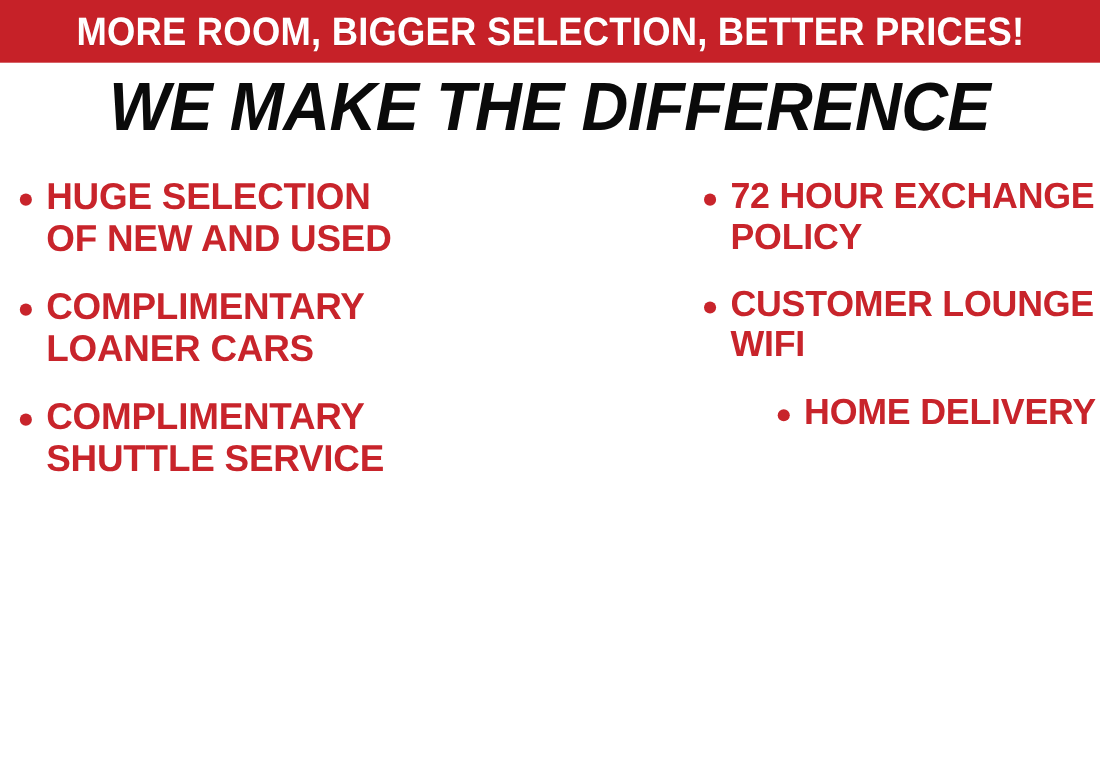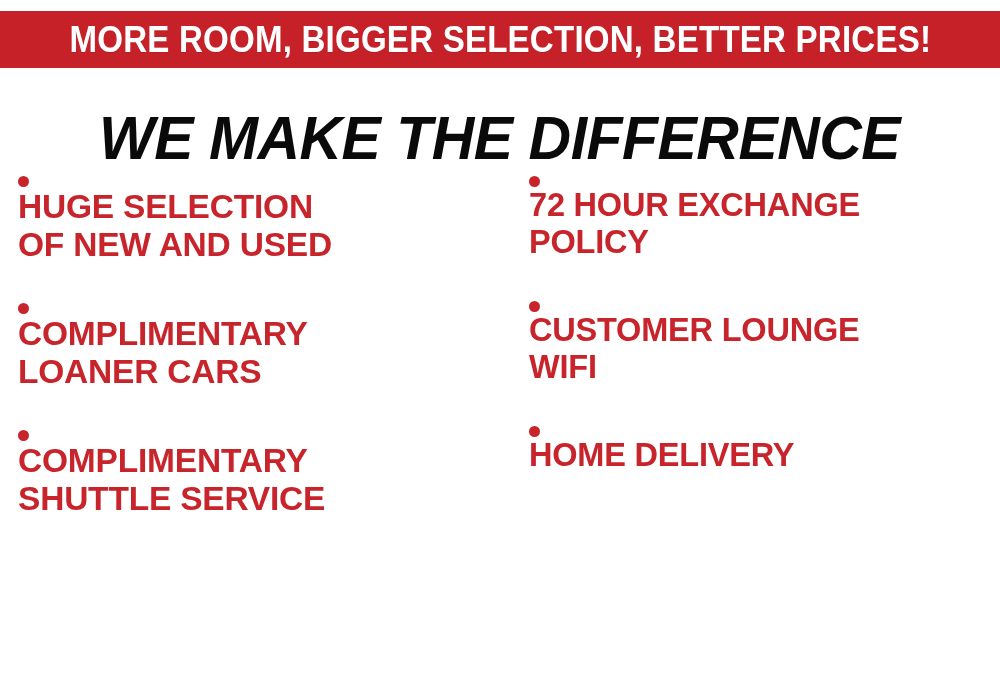--- a/index.html
+++ b/index.html
@@ -27,21 +27,20 @@
     position: absolute;
     left: 0;
     top: 0;
     width: 1000px;
     height: 57px;
     background: #c62128;
     display: flex;
     align-items: center;
     justify-content: center;
     overflow: hidden;
-    margin-top: 11px;
   }
   .banner-text {
     color: #ffffff;
     font-family: "Liberation Sans", sans-serif;
     font-weight: bold;
     font-size: 36px;
     line-height: 1;
     letter-spacing: 0.2px;
     transform: scaleX(0.92);
     transform-origin: center center;
@@ -49,21 +48,20 @@
     text-shadow: 0 1px 0 rgba(0,0,0,0.10);
   }
 
   
   .headline {
     position: absolute;
     left: 0;
     top: 66px;
     width: 1000px;
     text-align: center;
-    margin-top: 40px;
   }
   .headline-text {
     display: inline-block;
     color: #0a0a0a;
     font-family: "Liberation Sans", sans-serif;
     font-weight: bold;
     font-style: italic;
     font-size: 62px;
     line-height: 1.02;
     letter-spacing: -0.5px;
@@ -86,24 +84,23 @@
     position: relative;
     box-sizing: border-box;
   }
   .col-left  { width: 505px; padding-left: 18px; }
   .col-right { width: 495px; padding-left: 24px; }
 
   .bullet-item {
     display: flex;
     align-items: flex-start;
     color: #c8242b;
-    flex-direction: column;
   }
   .col-left  .bullet-item { margin-bottom: 24px; }
-  .col-right .bullet-item { margin-bottom: 24px; }
+  .col-right .bullet-item { margin-bottom: 24px; justify-content: flex-end; }
 
   .bullet-dot {
     flex: 0 0 auto;
     width: 11px;
     height: 11px;
     border-radius: 50%;
     background: #c8242b;
     margin-top: 16px;
     margin-right: 13px;
   }

